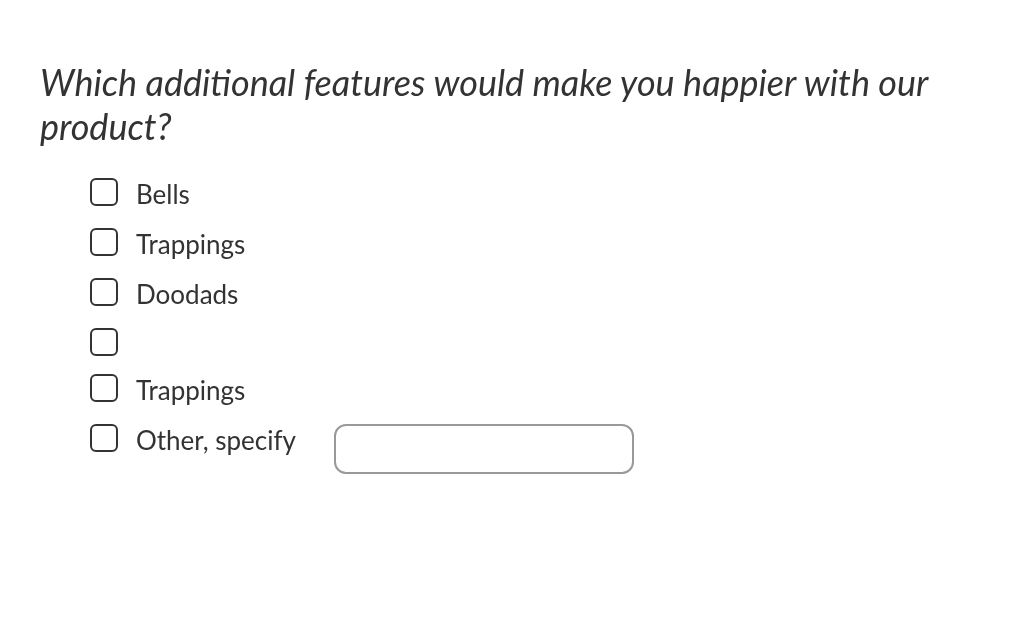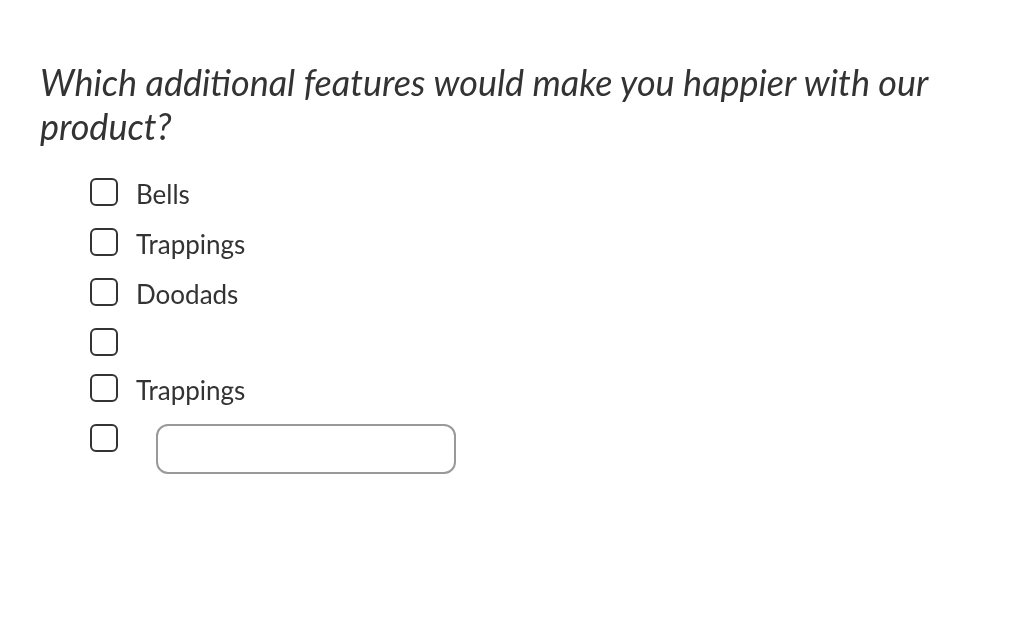--- a/index.html
+++ b/index.html
@@ -78,15 +78,16 @@
   </div>
   <div class="option-row">
     <div class="checkbox"></div>
   </div>
   <div class="option-row">
     <div class="checkbox"></div>
     <span class="option-label">Trappings</span>
   </div>
   <div class="option-row">
     <div class="checkbox"></div>
+    <span class="option-label">Other, specify</span>
     <input type="text" class="other-input" style="">
   </div>
 </div>
 
 </body></html>

